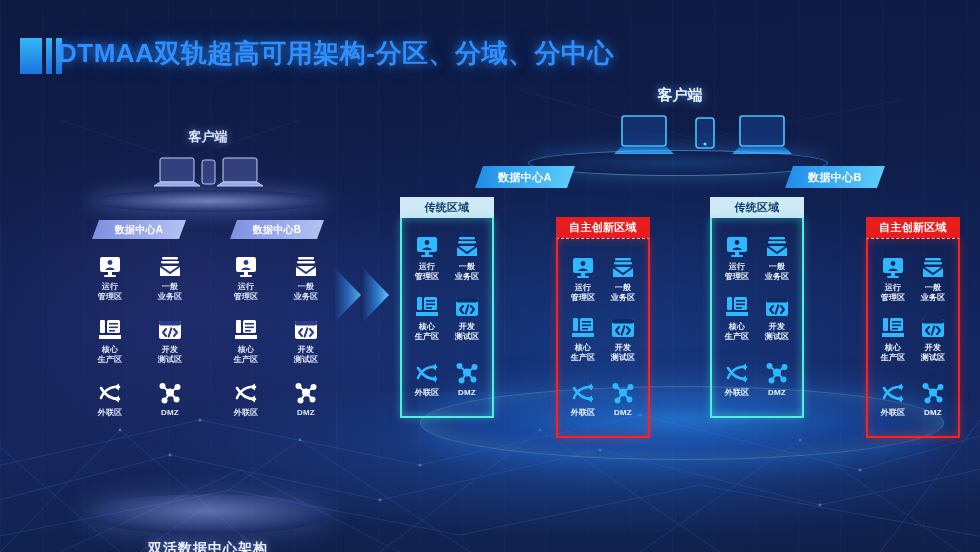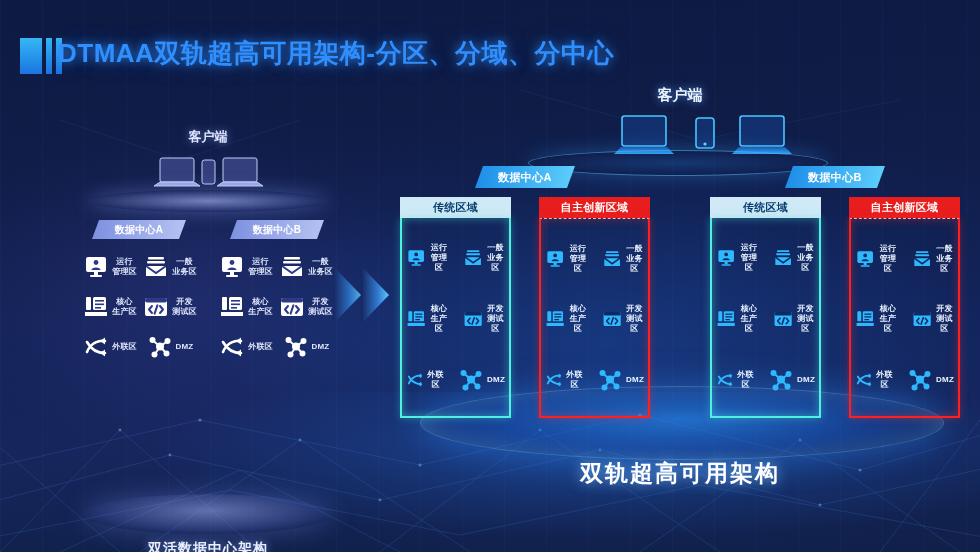--- a/index.html
+++ b/index.html
@@ -51,21 +51,21 @@
 
   .logo { position:absolute; right:22px; top:24px; display:flex; align-items:center; gap:8px; }
   .logo .swirl { width:34px; height:30px; }
   .logo .ltxt { line-height:1.05; }
   .logo .lcn { font-size:15px; font-weight:bold; color:#e9f1ff; letter-spacing:2px; }
   .logo .len { font-size:9px; color:#c7d8f2; letter-spacing:1.6px; margin-top:2px; }
 
   
   .zlabel { font-size:8px; line-height:10px; color:#eaf3ff; text-align:center; font-weight:bold; white-space:pre-line; letter-spacing:.2px; }
   .zlabel.dim { color:#dfe6fb; }
-  .cell { display:flex; flex-direction:row; align-items:center; gap:3px; }
+  .cell { display:flex; flex-direction:column; align-items:center; gap:3px; }
   .ico { width:26px; height:24px; display:block; }
 
   
   .left-cluster { position:absolute; left:78px; top:128px; width:260px; height:330px; }
   .lc-title { position:absolute; left:0; top:0; width:260px; text-align:center;
     font-size:13px; font-weight:bold; color:#dfe6ff; text-shadow:0 0 8px rgba(140,170,255,.6); }
   .lc-devices { position:absolute; left:0; top:20px; width:260px; height:52px; }
   .lc-plate { position:absolute; left:10px; top:62px; width:240px; height:22px;
     border-radius:50%;
     background:radial-gradient(ellipse at 50% 50%, rgba(175,190,255,.60), rgba(120,140,230,.18) 62%, rgba(0,0,0,0) 78%);
@@ -118,25 +118,25 @@
   .dc-chip-right {
     width:100px; height:22px; margin:0 auto;
     background:linear-gradient(100deg,#1b8be8,#5fd0fb);
     color:#ffffff; font-size:11px; font-weight:bold;
     display:flex; align-items:center; justify-content:center;
     clip-path: polygon(8px 0, 100% 0, calc(100% - 8px) 100%, 0 100%);
     box-shadow:0 0 12px rgba(60,170,255,.65);
     letter-spacing:.4px;
   }
   .zones { margin-top:9px; display:flex; justify-content:space-between; }
-  .zone { width:111px; }
+  .zone { width:94px; }
   .zone-head { height:21px; display:flex; align-items:center; justify-content:center;
     font-size:11px; font-weight:bold; letter-spacing:.3px; }
   .zone-head.trad { background:#cfe9f6; color:#0b3f70; }
-  .zone-head.inno { background:#e81d1d; color:#ffffff; }
+  .zone-head.inno { background:#e81d1d; color:#ffffff;margin-top:20px; }
   .zone-box { height:200px; padding:10px 4px 6px; display:grid;
     grid-template-rows:1fr 1fr 1fr; justify-items:center; align-items:center; }
   .zone-box.trad { border:2px solid #4ff0e0; border-top:none;
     box-shadow:0 0 10px rgba(70,230,220,.45) inset, 0 0 8px rgba(70,230,220,.35); }
   .zone-box.inno { border:2px solid #ff1f1f; border-top:1px dashed #ffb3b3;
     box-shadow:0 0 10px rgba(255,50,50,.35) inset, 0 0 8px rgba(255,40,40,.35); }
   .zrow { display:flex; gap:14px; justify-content:center; }
 
   .rc-caption { position:absolute; left:70px; top:372px; width:420px; text-align:center; }
   .rc-caption .cn { font-size:23px; font-weight:bold; color:#ffffff; letter-spacing:2px;
@@ -841,17 +841,16 @@
                   <div class="zlabel">DMZ</div>
                 </div>
               </div>
             </div>
           </div>
         </div>
       </div>
     </div>
 
     <div class="rc-caption">
-      <div class="cn">双轨超高可用架构</div>
     </div>
   </div>
 
 </div>
 
 </body></html>

